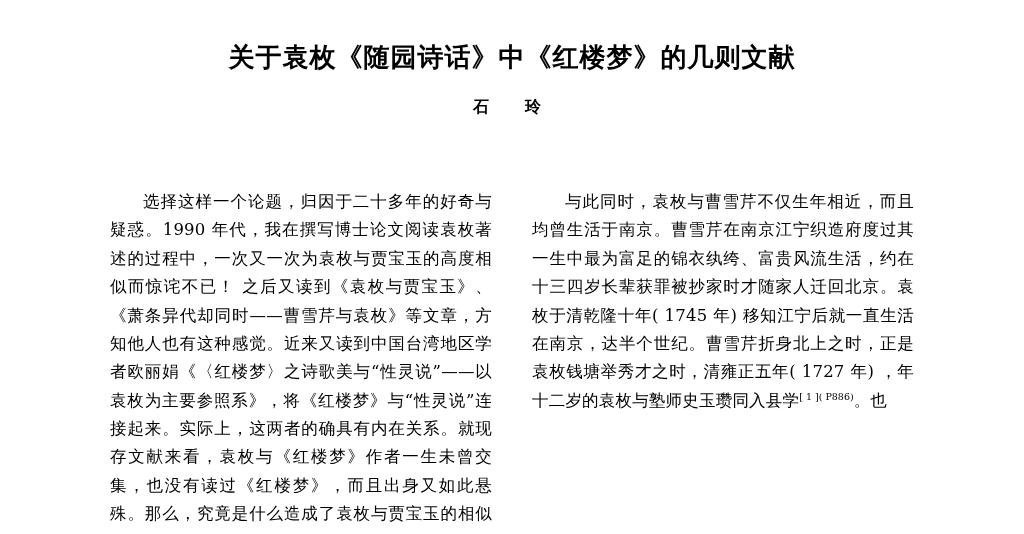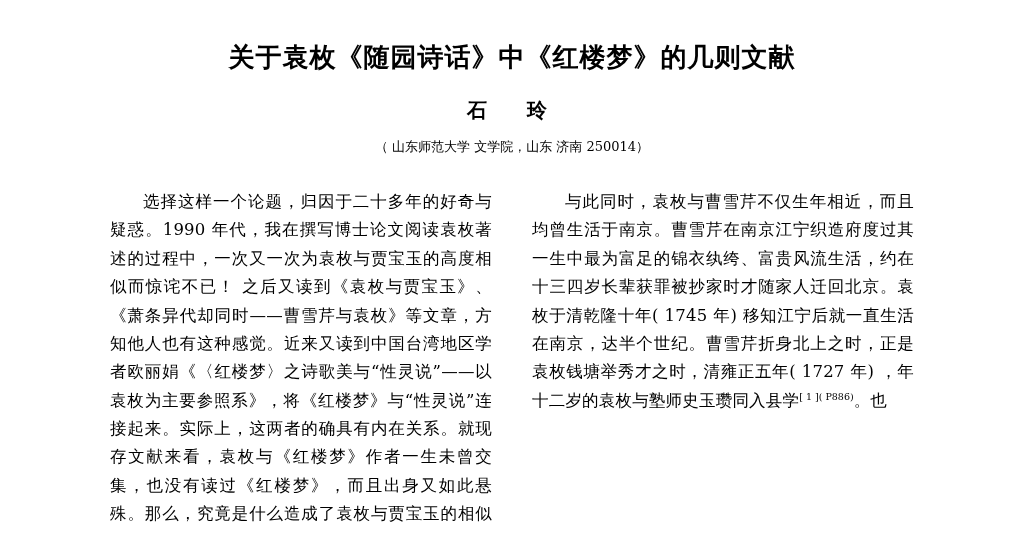--- a/index.html
+++ b/index.html
@@ -24,21 +24,21 @@
   .title {
     text-align: center;
     font-size: 26px;
     font-weight: bold;
     letter-spacing: 1px;
     margin-top: 40px;
     font-family: Liberation Mono, monospace;
   }
   .author {
     text-align: center;
-    font-size: 20px;
+    font-size: 16px;
     font-weight: bold;
     margin-top: 22px;
     letter-spacing: 10px;
     font-family: "DejaVu Sans", "Liberation Sans", sans-serif;
   }
   .affiliation {
     text-align: center;
     font-size: 13px;
     margin-top: 14px;
     font-family: "DejaVu Serif", "Liberation Serif", serif;
@@ -76,21 +76,20 @@
 </style>
 </head>
 <body>
 
 <div class="page">
 
   <h1 class="title">关于袁枚《随园诗话》中《红楼梦》的几则文献</h1>
 
   <div class="author">石　玲</div>
 
-  <div class="affiliation">（ 山东师范大学 文学院，山东 济南 250014）</div>
 
   <div class="columns">
 
     <div class="col">
       <p>选择这样一个论题，归因于二十多年的好奇与疑惑。1990 年代，我在撰写博士论文阅读袁枚著述的过程中，一次又一次为袁枚与贾宝玉的高度相似而惊诧不已！ 之后又读到《袁枚与贾宝玉》、《萧条异代却同时——曹雪芹与袁枚》等文章，方知他人也有这种感觉。近来又读到中国台湾地区学者欧丽娟《〈红楼梦〉之诗歌美与“性灵说”——以袁枚为主要参照系》，将《红楼梦》与“性灵说”连接起来。实际上，这两者的确具有内在关系。就现存文献来看，袁枚与《红楼梦》作者一生未曾交集，也没有读过《红楼梦》，而且出身又如此悬殊。那么，究竟是什么造成了袁枚与贾宝玉的相似呢？ 笔者拟对此问题探究一二，略解心中之惑。</p>
     </div>
 
     <div class="col">
       <p><span>与此同时，袁枚与曹雪芹不仅生年相近，而且均曾生活于南京。曹雪芹在南京江宁织造府度过其一生中最为富足的锦衣纨绔、富贵风流生活，约在十三四岁长辈获罪被抄家时才随家人迁回北京。袁枚于清乾隆十年( 1745 年) 移知江宁后就一直生活在南京，达半个世纪。曹雪芹折身北上之时，正是袁枚钱塘举秀才之时，清雍正五年( 1727 年) ，年十二岁的袁枚与塾师史玉瓒同入县学</span><span class="sup">[ 1 ]( P886)</span><span>。也</span></p>
 

